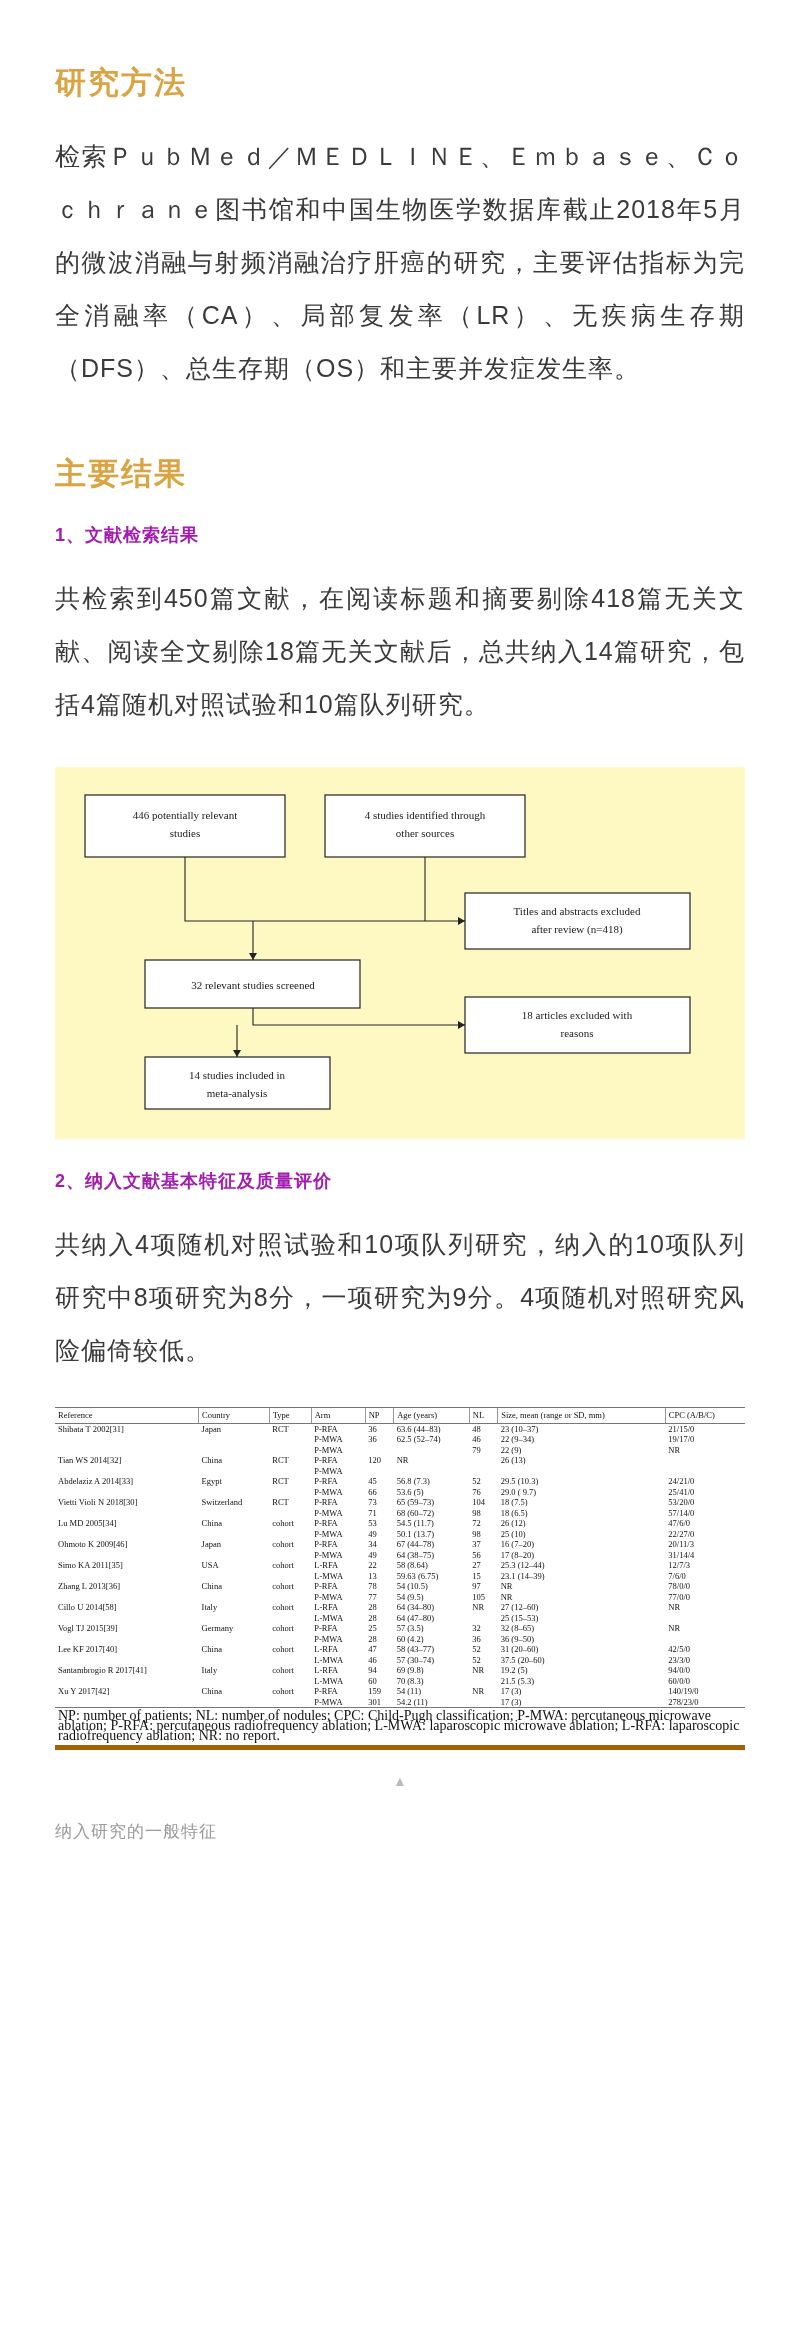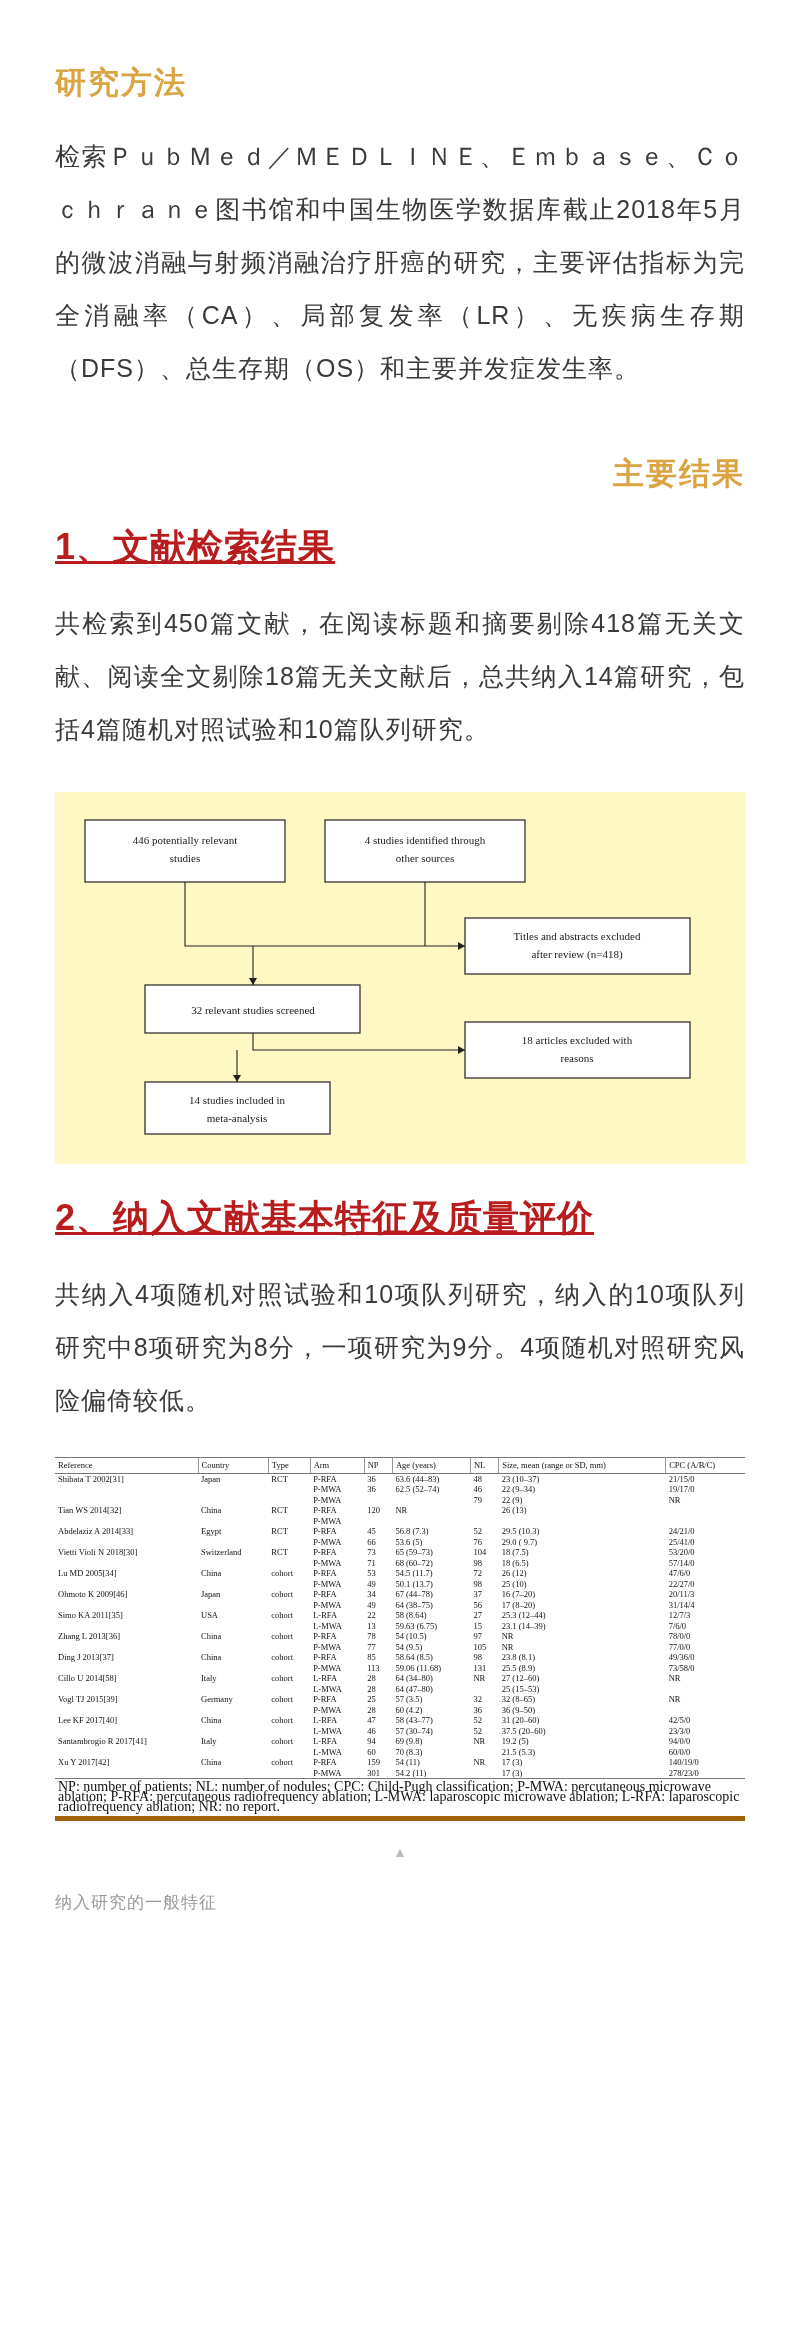--- a/index.html
+++ b/index.html
@@ -21,29 +21,27 @@
   }
   .h-orange {
     color: #d9a441;
     font-size: 31px;
     font-weight: bold;
     letter-spacing: 2px;
     margin: 22px 0 26px 0;
   }
   .h-orange.second {
     margin-top: 58px;
-    text-align: right;
   }
   .h-sub {
-    color: #b91c1c;
-    font-size: 36px;
+    color: #a21caf;
+    font-size: 18px;
     font-weight: bold;
     letter-spacing: 1px;
     margin: 28px 0 18px 0;
-    text-decoration: underline;
   }
   .body-text {
     font-size: 25px;
     line-height: 53px;
     letter-spacing: 1px;
     color: #3a3a3a;
     text-align: justify;
   }
   .figure-box {
     margin: 36px 0 30px 0;
@@ -270,31 +268,20 @@
             <td>China</td>
             <td>cohort</td>
             <td class="arm">P-RFA<br>P-MWA</td>
             <td>78<br>77</td>
             <td>54 (10.5)<br>54 (9.5)</td>
             <td>97<br>105</td>
             <td>NR<br>NR</td>
             <td>78/0/0<br>77/0/0</td>
           </tr>
           <tr>
-            <td>Ding J 2013[37]</td>
-            <td>China</td>
-            <td>cohort</td>
-            <td class="arm">P-RFA<br>P-MWA</td>
-            <td>85<br>113</td>
-            <td>58.64 (8.5)<br>59.06 (11.68)</td>
-            <td>98<br>131</td>
-            <td>23.8 (8.1)<br>25.5 (8.9)</td>
-            <td>49/36/0<br>73/58/0</td>
-          </tr>
-          <tr>
             <td>Cillo U 2014[58]</td>
             <td>Italy</td>
             <td>cohort</td>
             <td class="arm">L-RFA<br>L-MWA</td>
             <td>28<br>28</td>
             <td>64 (34–80)<br>64 (47–80)</td>
             <td>NR<br></td>
             <td>27 (12–60)<br>25 (15–53)</td>
             <td>NR<br></td>
           </tr>

